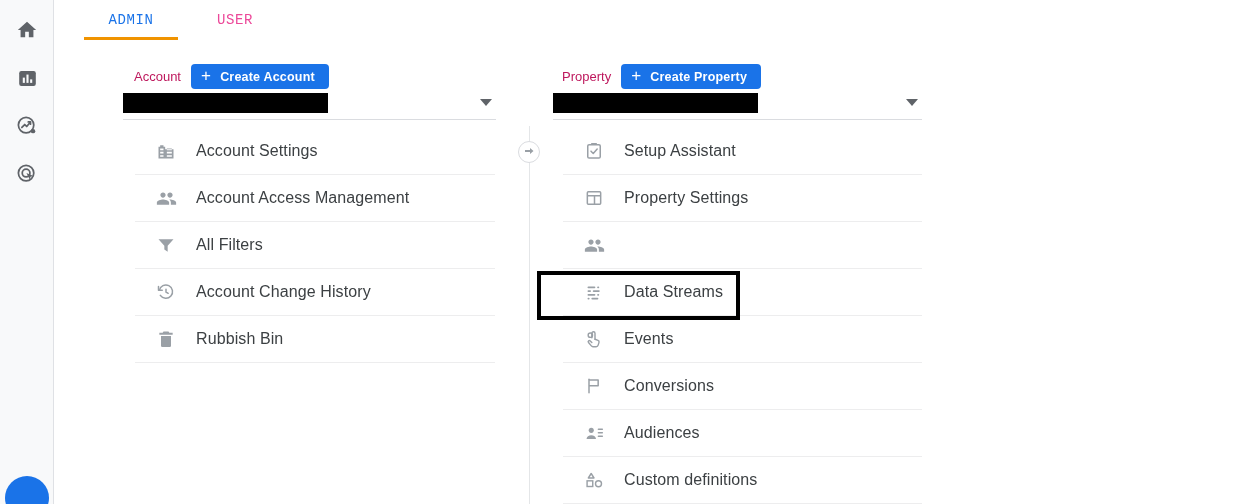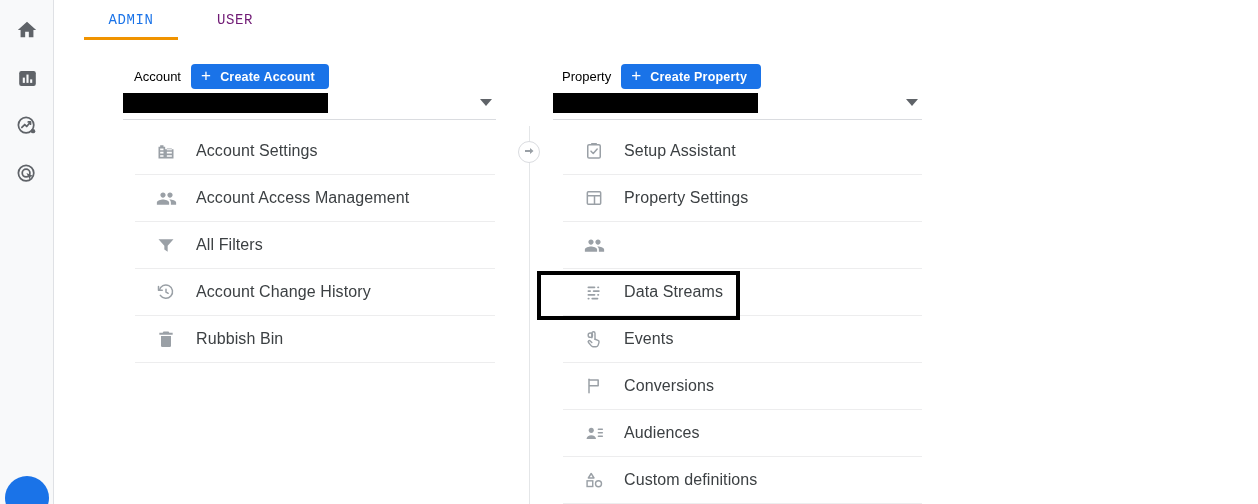--- a/index.html
+++ b/index.html
@@ -33,38 +33,38 @@
   
   .tabbar {
     position: absolute; left: 72px; top: 0; width: 1204px; height: 40px;
     background: #ffffff;
     font-family: Liberation Mono, monospace;
   }
   .tab {
     position: absolute; top: 0; height: 40px;
     display: flex; align-items: center; justify-content: center;
     font-size: 14px; letter-spacing: .6px; font-weight: 500;
-    color: #701a75; cursor: pointer; user-select: none;
+    color: #ec4899; cursor: pointer; user-select: none;
   }
   .tab.active { color: #1a73e8; }
   .tab-underline {
     position: absolute; height: 3px; background: #f09300; bottom: 0; left: 0; right: 0;
   }
 
   
   .card {
     position: absolute; left: 66px; top: 40px;
     width: 1192px; height: 464px; background: #ffffff;
   }
 
   .col-header {
     position: absolute; display: flex; align-items: center; gap: 10px;
   }
   .col-label {
-    font-size: 13px; color: #000000; font-weight: 400; white-space: nowrap;
+    font-size: 13px; color: #be185d; font-weight: 400; white-space: nowrap;
   }
   .create-btn {
     display: inline-flex; align-items: center; gap: 9px;
     background: #1a73e8; color: #ffffff;
     border: none; border-radius: 4px;
     height: 25px; padding: 0 14px 0 10px;
     font-family: "Liberation Sans", sans-serif;
     font-size: 12.5px; font-weight: 700; letter-spacing: .2px;
     cursor: pointer; white-space: nowrap;
   }

